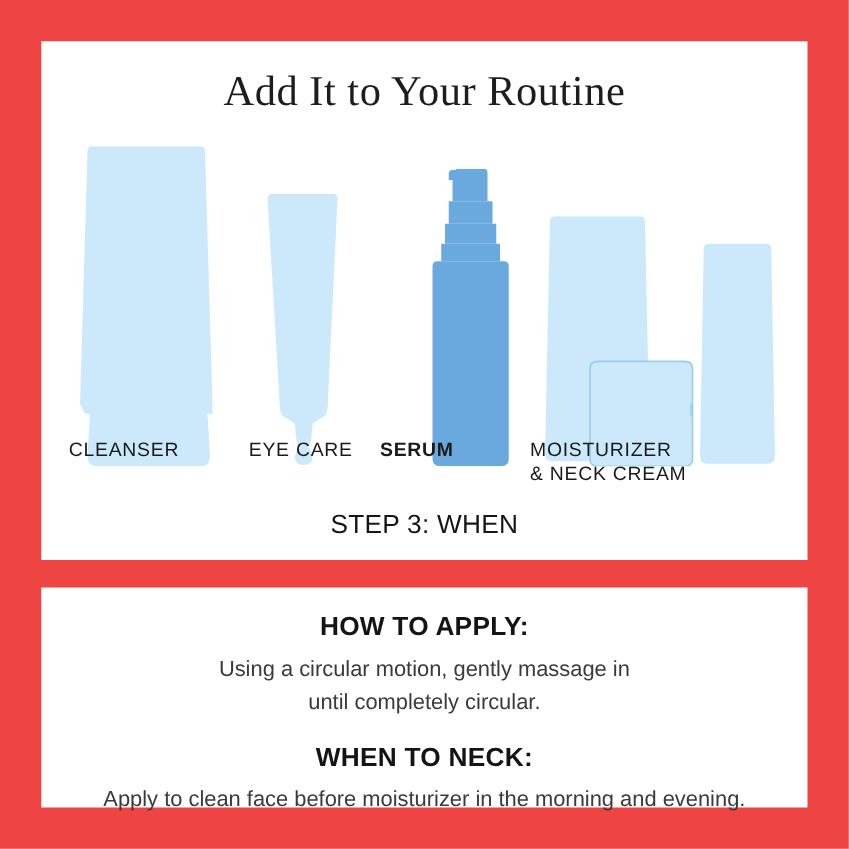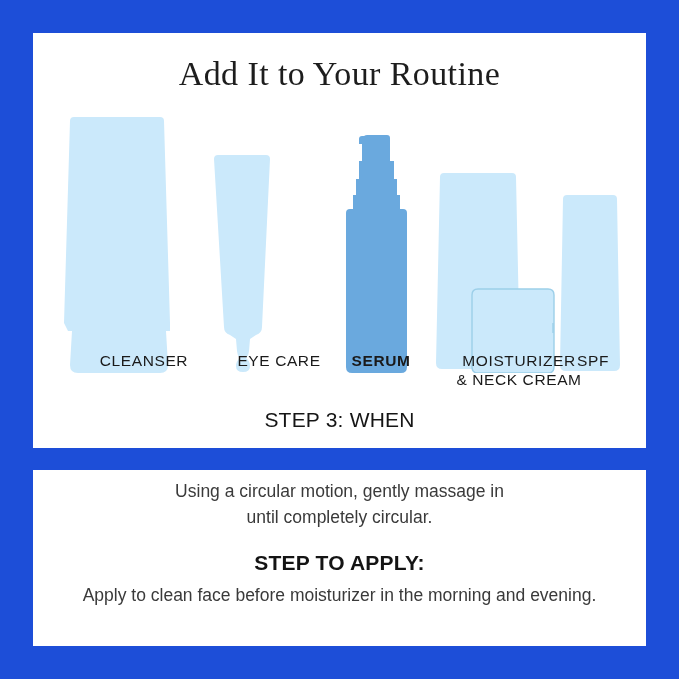--- a/index.html
+++ b/index.html
@@ -10,21 +10,21 @@
     width: 679px;
     height: 679px;
     background: #cce8fb;
     font-family: "Liberation Sans", sans-serif;
     overflow: hidden;
   }
   .page {
     position: relative;
     width: 679px;
     height: 679px;
-    background: #1d4ed8;
+    background: #ef4444;
   }
 
   
   .card {
     position: absolute;
     background: #ffffff;
   }
   #routine-card {
     left: 33px;
     top: 33px;
@@ -71,31 +71,31 @@
   #labels-row {
     position: absolute;
     left: 0;
     top: 318px;
     width: 613px;
     height: 60px;
   }
   .product-label {
     position: absolute;
     top: 0;
-    text-align: center;
+    text-align: left;
     font-size: 15.5px;
     letter-spacing: 0.6px;
     color: #1a1a1a;
     line-height: 19px;
   }
   .product-label.active { font-weight: 700; }
 
   #label-cleanser    { left: 22px;  width: 178px; }
   #label-eyecare     { left: 166px; width: 160px; }
-  #label-serum       { left: 285px; width: 126px; }
+  #label-serum       { left: 271px; width: 126px; }
   #label-moisturizer { left: 391px; width: 190px; }
   #label-spf         { left: 510px; width: 100px; }
 
   
   #step-caption {
     position: absolute;
     left: 0;
     top: 375px;
     width: 613px;
     text-align: center;
@@ -198,34 +198,34 @@
     </div>
 
     <div id="labels-row">
       <div class="product-label" id="label-cleanser">CLEANSER</div>
       <div class="product-label" id="label-eyecare">EYE CARE</div>
       <div class="product-label active" id="label-serum">SERUM</div>
       <div class="product-label" id="label-moisturizer">
         <div>MOISTURIZER</div>
         <div>&amp; NECK CREAM</div>
       </div>
-      <div class="product-label" id="label-spf">SPF</div>
     </div>
 
     <div id="step-caption">STEP 3: WHEN</div>
 
   </div>
 
   <div class="card" id="instructions-card">
     <div id="instructions-inner">
 
+      <div class="howto-heading" id="howto-heading">HOW TO APPLY:</div>
       <div class="howto-body">
         <div>Using a circular motion, gently massage in</div>
         <div>until completely circular.</div>
       </div>
 
-      <div class="howto-heading" id="when-heading">STEP TO APPLY:</div>
+      <div class="howto-heading" id="when-heading">WHEN TO NECK:</div>
       <div class="howto-body" id="when-body">Apply to clean face before moisturizer in the morning and evening.</div>
 
     </div>
   </div>
 
 </div>
 
 </body></html>

